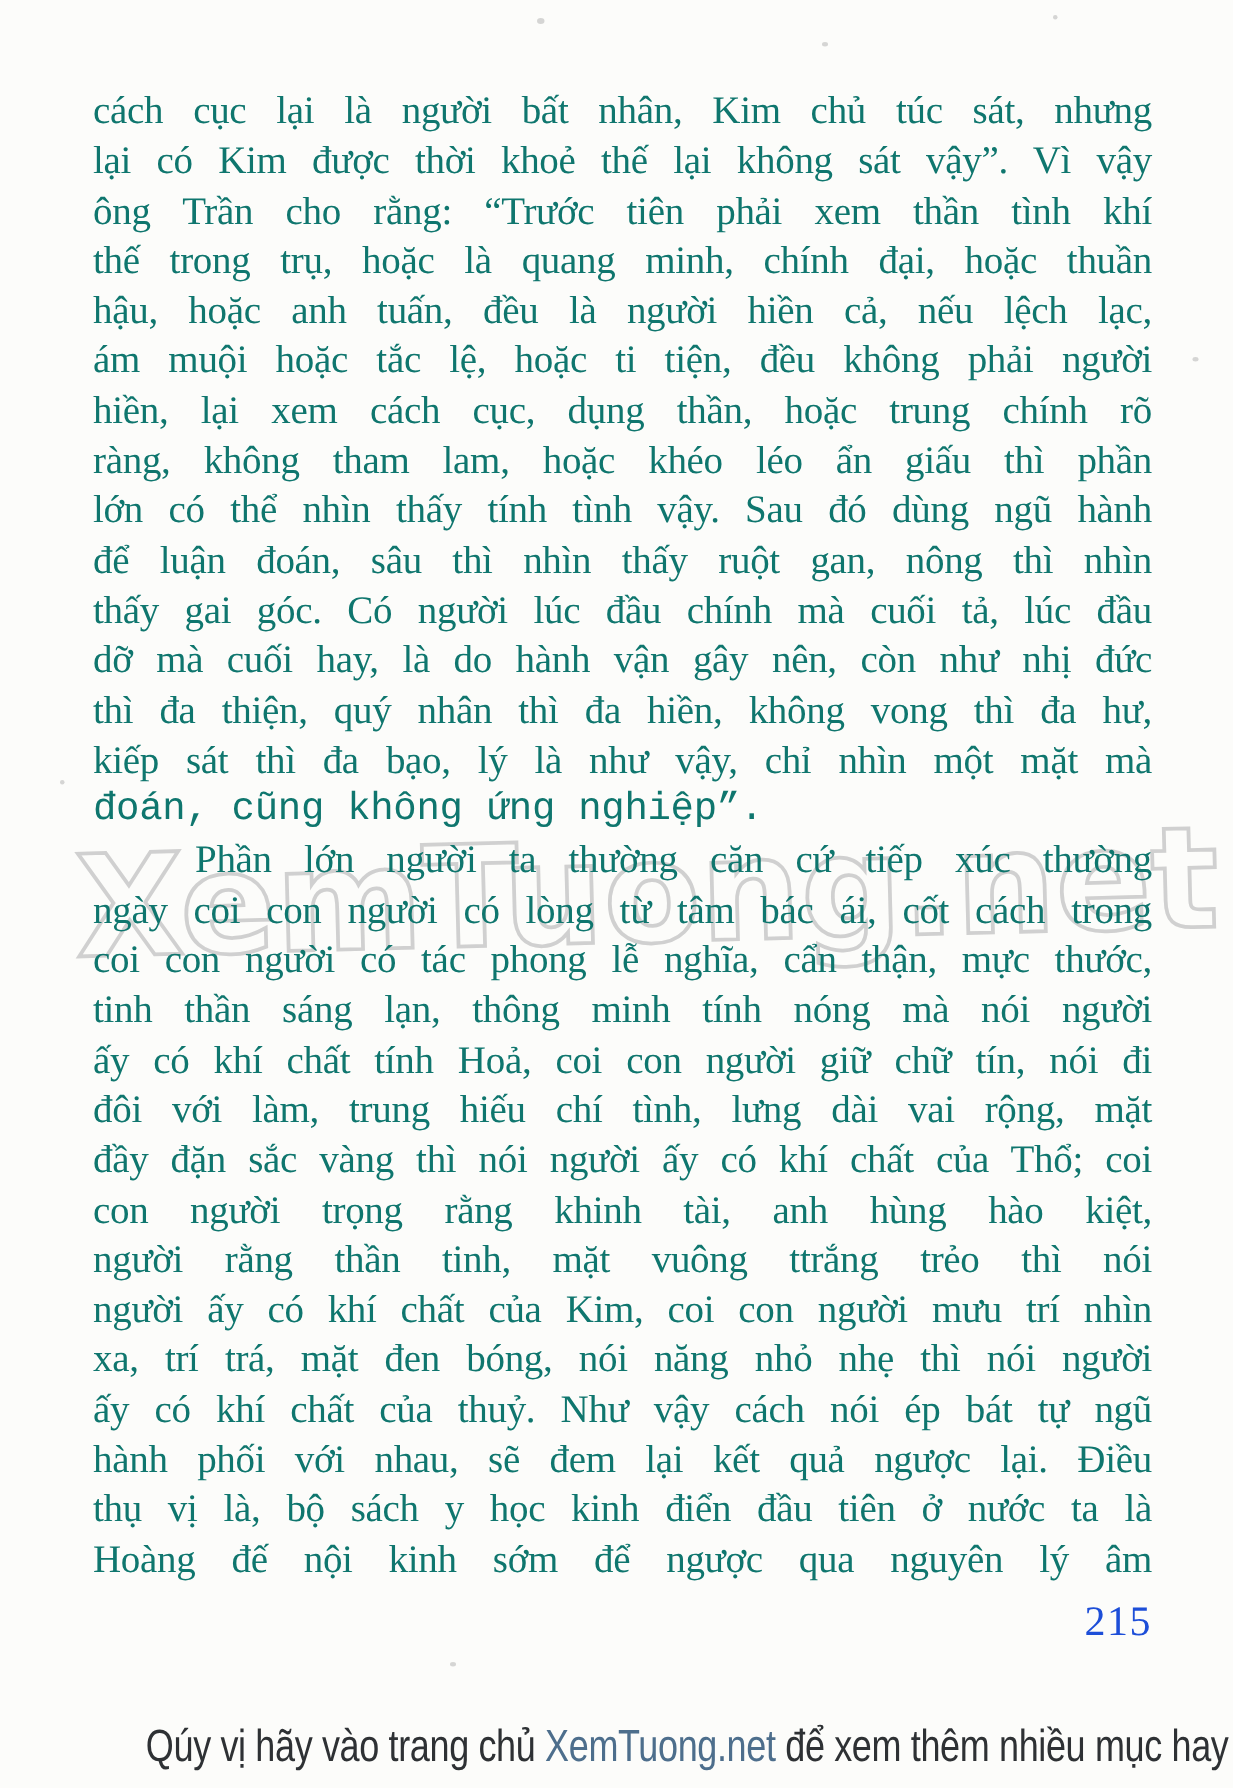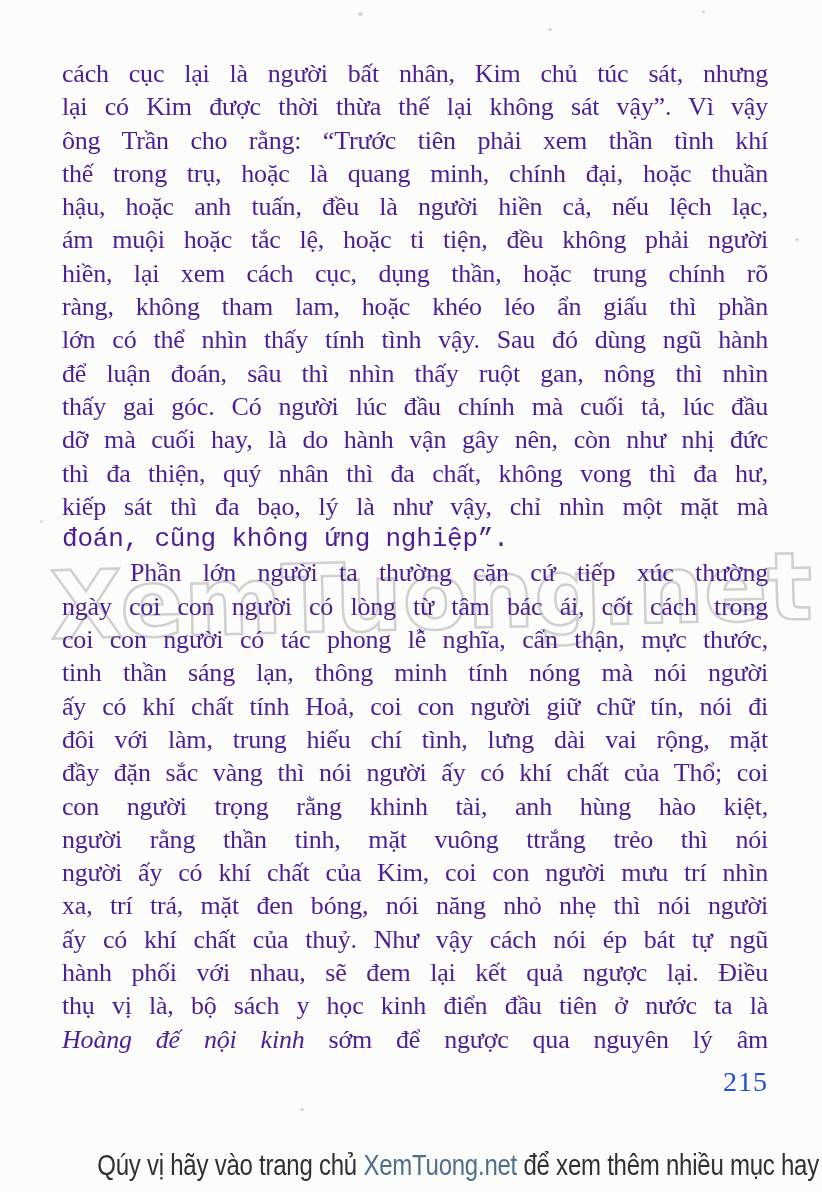--- a/index.html
+++ b/index.html
@@ -26,35 +26,35 @@
     white-space:nowrap;
     z-index:1;
     user-select:none;
   }
   
   .content{
     position:absolute;
     left:62px;top:57px;
     width:706px;
     z-index:2;
-    color:#4c1d95;
+    color:#0f766e;
     font-size:26px;
     letter-spacing:-0.2px;
   }
   .line{
     height:33.3px;
     line-height:33.3px;
     text-align:justify;
     text-align-last:justify;
     white-space:nowrap;
     overflow:visible;
   }
   .line.endline{ text-align-last:left; white-space:normal;font-family:Liberation Mono, monospace; }
   .line.indent{ text-indent:68px; }
-  .line .it{ font-style:italic; }
+  .line .it{ }
   
   .pagenum{
     position:absolute;
     top:1066px;right:54px;
     font-size:28px;
     color:#1d4ed8;
     z-index:2;
     letter-spacing:1px;
   }
   
@@ -87,32 +87,32 @@
 </style>
 </head>
 <body>
 
 <div class="page">
 
   <div class="watermark">XemTuong.net</div>
 
   <div class="content" id="content">
       <div class="line">cách cục lại là người bất nhân, Kim chủ túc sát, nhưng</div>
-      <div class="line">lại có Kim được thời thừa thế lại không sát vậy”. Vì vậy</div>
+      <div class="line">lại có Kim được thời khoẻ thế lại không sát vậy”. Vì vậy</div>
       <div class="line">ông Trần cho rằng: “Trước tiên phải xem thần tình khí</div>
       <div class="line">thế trong trụ, hoặc là quang minh, chính đại, hoặc thuần</div>
       <div class="line">hậu, hoặc anh tuấn, đều là người hiền cả, nếu lệch lạc,</div>
       <div class="line">ám muội hoặc tắc lệ, hoặc ti tiện, đều không phải người</div>
       <div class="line">hiền, lại xem cách cục, dụng thần, hoặc trung chính rõ</div>
       <div class="line">ràng, không tham lam, hoặc khéo léo ẩn giấu thì phần</div>
       <div class="line">lớn có thể nhìn thấy tính tình vậy. Sau đó dùng ngũ hành</div>
       <div class="line">để luận đoán, sâu thì nhìn thấy ruột gan, nông thì nhìn</div>
       <div class="line">thấy gai góc. Có người lúc đầu chính mà cuối tả, lúc đầu</div>
       <div class="line">dỡ mà cuối hay, là do hành vận gây nên, còn như nhị đức</div>
-      <div class="line">thì đa thiện, quý nhân thì đa chất, không vong thì đa hư,</div>
+      <div class="line">thì đa thiện, quý nhân thì đa hiền, không vong thì đa hư,</div>
       <div class="line">kiếp sát thì đa bạo, lý là như vậy, chỉ nhìn một mặt mà</div>
       <div class="line endline">đoán, cũng không ứng nghiệp”.</div>
       <div class="line indent">Phần lớn người ta thường căn cứ tiếp xúc thường</div>
       <div class="line">ngày coi con người có lòng từ tâm bác ái, cốt cách trong</div>
       <div class="line">coi con người có tác phong lễ nghĩa, cẩn thận, mực thước,</div>
       <div class="line">tinh thần sáng lạn, thông minh tính nóng mà nói người</div>
       <div class="line">ấy có khí chất tính Hoả, coi con người giữ chữ tín, nói đi</div>
       <div class="line">đôi với làm, trung hiếu chí tình, lưng dài vai rộng, mặt</div>
       <div class="line">đầy đặn sắc vàng thì nói người ấy có khí chất của Thổ; coi</div>
       <div class="line">con người trọng rằng khinh tài, anh hùng hào kiệt,</div>

